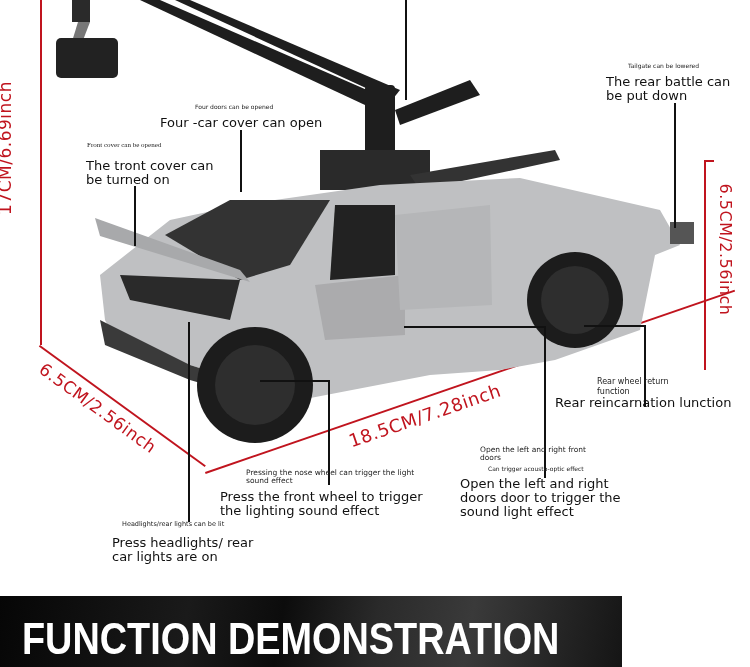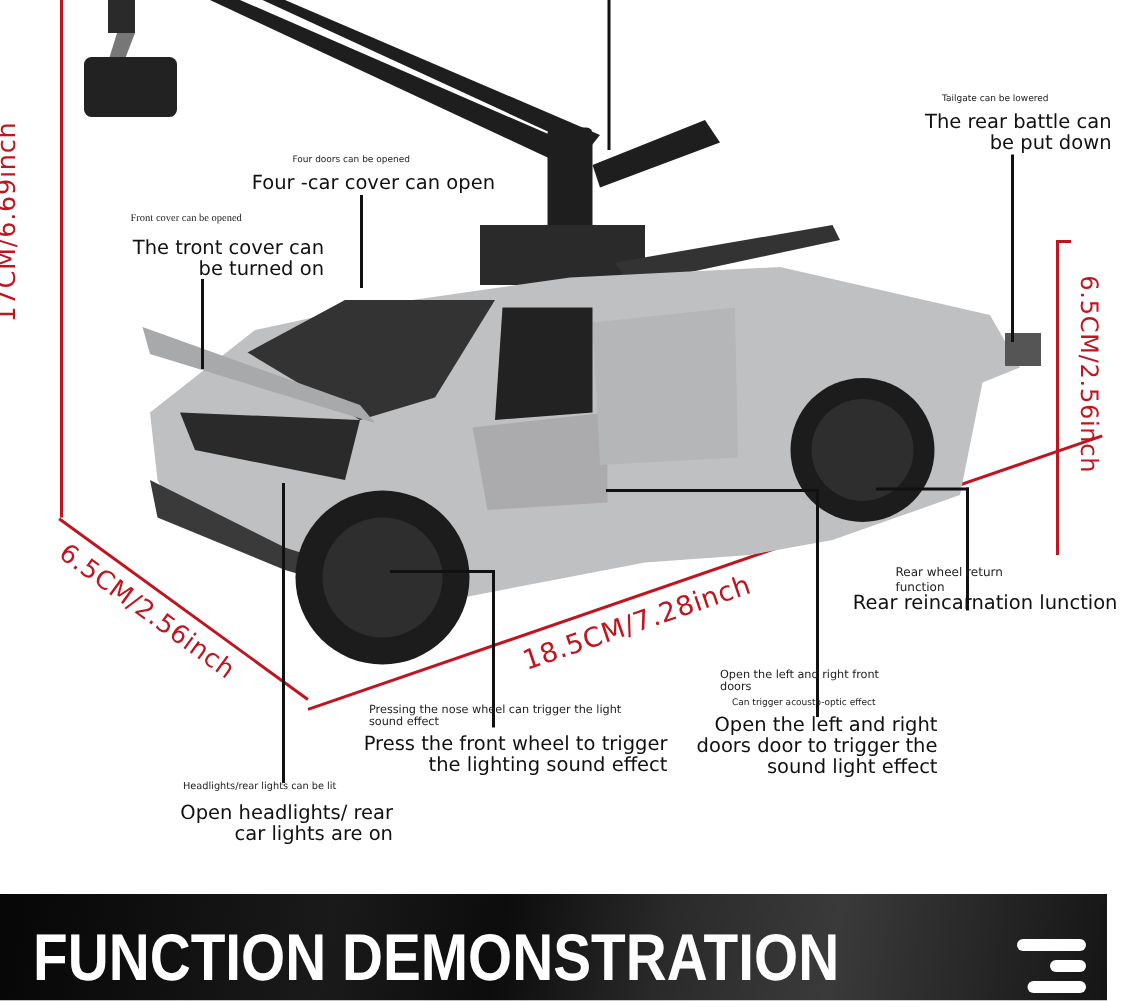--- a/index.html
+++ b/index.html
@@ -1,23 +1,23 @@
 <!DOCTYPE html>
 <html><head>
 <meta charset="utf-8">
 <style>
   html, body { margin:0; padding:0; }
   body { width:750px; height:667px; position:relative; overflow:hidden; background:#ffffff; font-family:"DejaVu Sans", sans-serif; }
   .abs { position:absolute; }
   .small { font-size:7px; color:#222; line-height:8px; }
-  .caption { font-size:13px; color:#111; line-height:14px; text-align:right; font-weight:500; }
+  .caption { font-size:13px; color:#111; line-height:14px; text-align:left; font-weight:500; }
   .dim { font-size:17px; font-weight:normal; color:#c0141e; white-space:nowrap; letter-spacing:0.5px; }
   .leader { position:absolute; background:#111; }
   .redline { position:absolute; background:#c0141e; transform-origin:0 0; height:1.5px; }
-  .banner { position:absolute; left:0; top:596px; width:738px; height:71px; background:linear-gradient(100deg,#060606 0%,#1a1a1a 30%,#0c0c0c 45%,#2a2a2a 60%,#3a3a3a 75%,#151515 100%); overflow:hidden; }
+  .banner { position:absolute; left:0; top:596px; width:622px; height:71px; background:linear-gradient(100deg,#060606 0%,#1a1a1a 30%,#0c0c0c 45%,#2a2a2a 60%,#3a3a3a 75%,#151515 100%); overflow:hidden; }
   .banner-title { position:absolute; left:22px; top:18px; font-family:"Liberation Sans", sans-serif; font-weight:bold; font-size:44px; color:#fff; letter-spacing:0px; transform:scaleX(0.86); transform-origin:0 0; line-height:50px; white-space:nowrap; }
   .menu-bar { position:absolute; background:#fff; border-radius:5px; height:8px; }
 </style>
 </head>
 <body>
 
 <div class="redline" style="left:40px;top:0;width:1.5px;height:345px;"></div>
 <div class="redline" style="left:40px;top:345px;width:205px;transform:rotate(36deg);"></div>
 <div class="redline" style="left:205px;top:472px;width:560px;transform:rotate(-19deg);"></div>
 <div class="redline" style="left:704px;top:160px;width:1.5px;height:210px;"></div>
@@ -90,21 +90,21 @@
 <div class="abs caption" style="left:555px;top:396px;width:190px;white-space:nowrap;">Rear reincarnation lunction</div>
 
 <div class="abs small" style="left:246px;top:469px;width:185px;font-size:7.5px;">Pressing the nose wheel can trigger the light sound effect</div>
 <div class="abs caption" style="left:220px;top:490px;width:225px;">Press the front wheel to trigger the lighting sound effect</div>
 
 <div class="abs small" style="left:480px;top:446px;width:110px;font-size:7.5px;">Open the left and right front doors</div>
 <div class="abs small" style="left:488px;top:465px;font-size:6px;">Can trigger acousto-optic effect</div>
 <div class="abs caption" style="left:460px;top:477px;width:165px;">Open the left and right doors door to trigger the sound light effect</div>
 
 <div class="abs small" style="left:122px;top:520px;font-size:6.5px;">Headlights/rear lights can be lit</div>
-<div class="abs caption" style="left:112px;top:536px;width:150px;">Open headlights/ rear car lights are on</div>
+<div class="abs caption" style="left:112px;top:536px;width:150px;">Press headlights/ rear car lights are on</div>
 
 <div class="banner">
   <div class="banner-title">FUNCTION DEMONSTRATION</div>
   <div style="position:absolute;left:676px;top:30px;width:50px;height:40px;">
     <div class="menu-bar" style="left:2px;top:0;width:46px;"></div>
     <div class="menu-bar" style="left:24px;top:14px;width:24px;"></div>
     <div class="menu-bar" style="left:9px;top:28px;width:39px;"></div>
   </div>
 </div>
 

